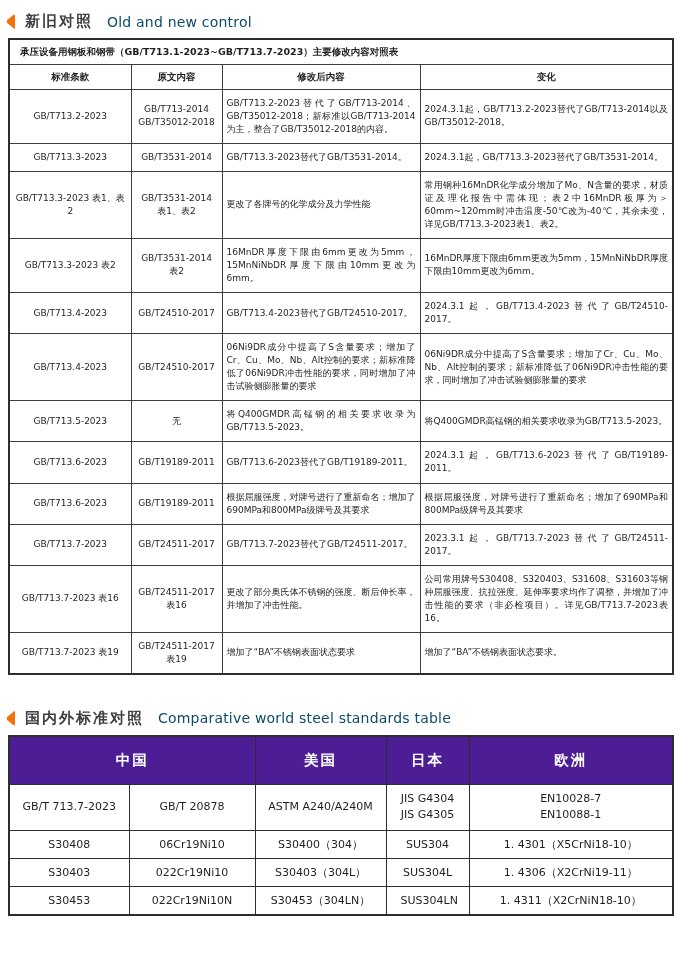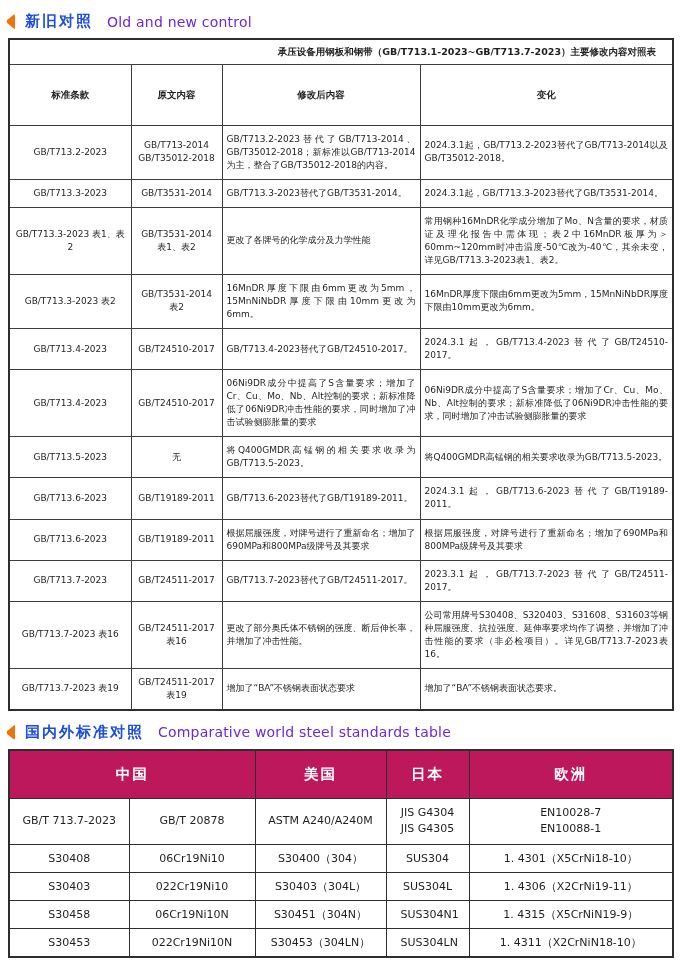--- a/index.html
+++ b/index.html
@@ -20,80 +20,80 @@
   .bullet {
     width: 9px;
     height: 16px;
     background: #f0730a;
     clip-path: polygon(100% 0, 100% 100%, 10% 58%, 10% 42%);
     border-radius: 2px;
     margin-right: 10px;
     flex: 0 0 auto;
   }
   .title-zh {
-    color: #1d4ed8;
+    color: #404040;
     font-weight: bold;
     font-size: 15px;
     letter-spacing: 2px;
   }
   .title-en {
-    color: #6d28d9;
+    color: #0c4a6e;
     font-size: 14px;
     margin-left: 14px;
     letter-spacing: 0.2px;
   }
-  .section2 { margin-top: 6px; }
+  .section2 { margin-top: 28px; }
 
   
   table { border-collapse: collapse; table-layout: fixed; }
   #table1 {
     width: 664px;
     margin: 0 8px;
     border: 2px solid #2e2e2e;
     font-size: 9px;
     line-height: 1.45;
   }
   #table1 th, #table1 td {
     border: 1px solid #3d3d3d;
     padding: 4px 4px;
     vertical-align: middle;
     white-space: pre-line;
     word-break: break-word;
   }
   #table1 .t1-caption td {
     font-weight: bold;
-    text-align: right;
+    text-align: left;
     font-size: 9.5px;
-    padding: 5px 16px;
+    padding: 5px 10px;
   }
   #table1 thead th {
     font-weight: bold;
     text-align: center;
     font-size: 9.5px;
-    padding: 23px 2px;
+    padding: 5px 2px;
   }
   #table1 tbody td { padding: 7px 4px; }
   #table1 tbody td.c0, #table1 tbody td.c1 { text-align: center; }
   #table1 tbody td.c2, #table1 tbody td.c3 { text-align: justify; }
 
   
   #table2 {
     width: 664px;
     margin: 0 8px;
     border: 2px solid #2e2e2e;
     font-size: 11px;
   }
   #table2 th, #table2 td {
     border: 1.5px solid #2e2e2e;
     text-align: center;
     vertical-align: middle;
     white-space: pre-line;
   }
   #table2 thead th.group {
-    background: #be185d;
+    background: #4c1d95;
     color: #ffffff;
     font-size: 14.5px;
     font-weight: bold;
     letter-spacing: 2px;
     padding: 14px 2px;
   }
   #table2 td.std {
     padding: 6px 2px;
     line-height: 1.5;
     font-size: 11px;
@@ -252,27 +252,20 @@
         <td>1. 4301（X5CrNi18-10）</td>
       </tr>
         <tr>
         <td>S30403</td>
         <td>022Cr19Ni10</td>
         <td>S30403（304L）</td>
         <td>SUS304L</td>
         <td>1. 4306（X2CrNi19-11）</td>
       </tr>
         <tr>
-        <td>S30458</td>
-        <td>06Cr19Ni10N</td>
-        <td>S30451（304N）</td>
-        <td>SUS304N1</td>
-        <td>1. 4315（X5CrNiN19-9）</td>
-      </tr>
-        <tr>
         <td>S30453</td>
         <td>022Cr19Ni10N</td>
         <td>S30453（304LN）</td>
         <td>SUS304LN</td>
         <td>1. 4311（X2CrNiN18-10）</td>
       </tr>
       </tbody>
   </table>
 
 </div>

